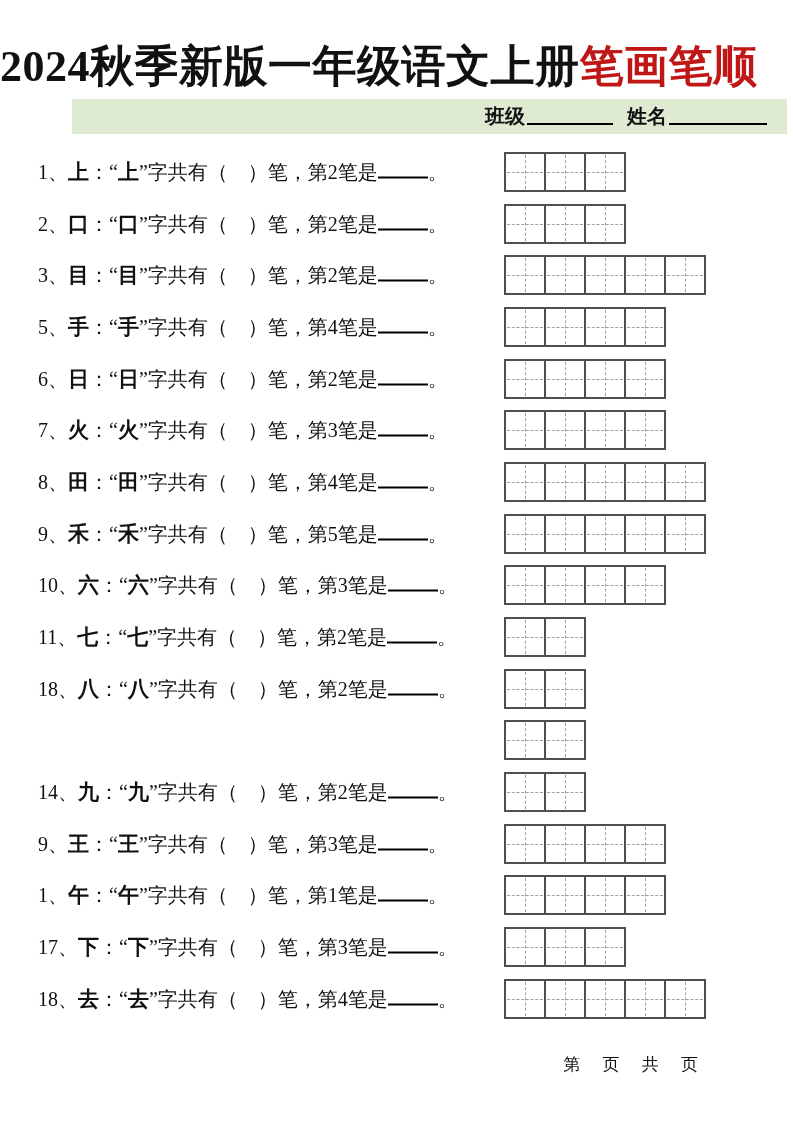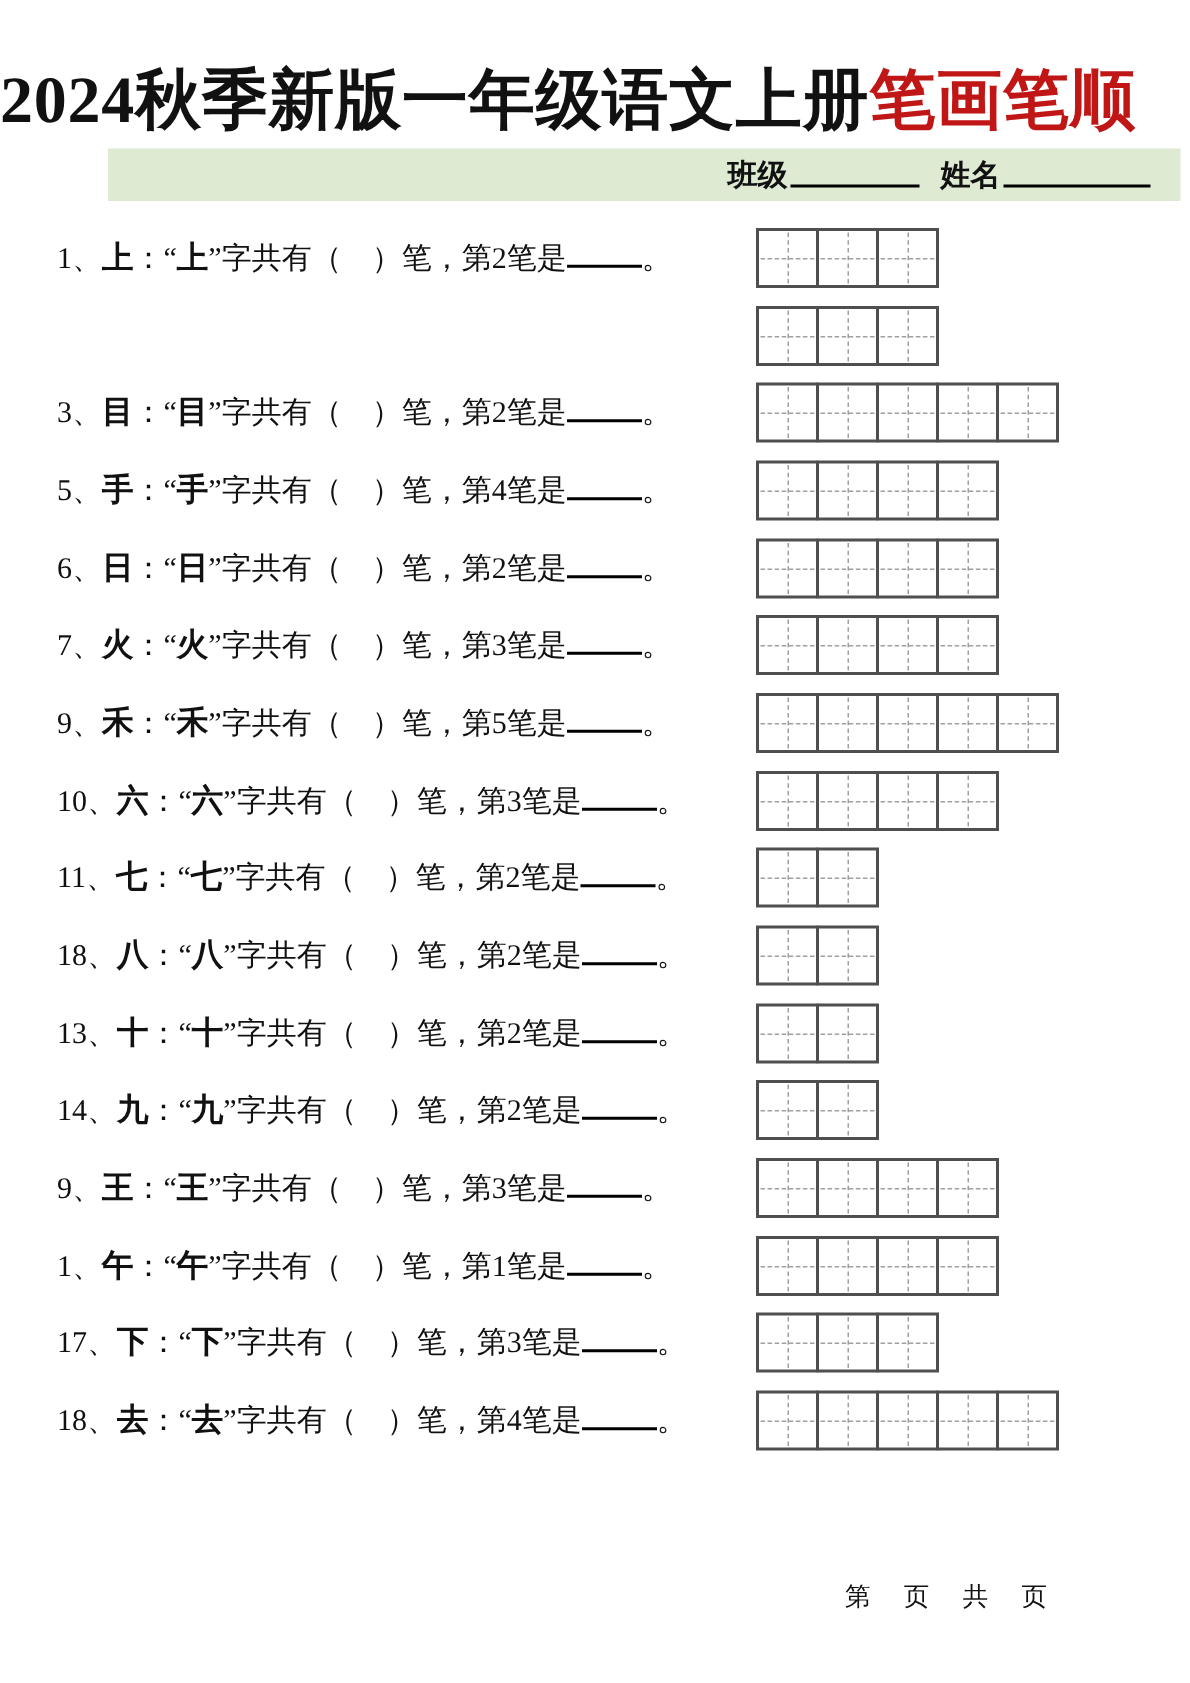--- a/index.html
+++ b/index.html
@@ -84,20 +84,21 @@
 <div class="questions">
     <div class="q-row">
     <div class="q-text"><span class="q-num">1、</span><span class="q-char">上</span><span>：“</span><span class="q-char">上</span><span>”字共有（　）笔，第</span><span>2</span><span>笔是</span><span class="answer-blank"></span><span>。</span></div>
     <div class="q-boxes">
         <div class="tzg"></div>
         <div class="tzg"></div>
         <div class="tzg"></div>
       </div>
   </div>
     <div class="q-row">
+    <div class="q-text"><span class="q-num">2、</span><span class="q-char">口</span><span>：“</span><span class="q-char">口</span><span>”字共有（　）笔，第</span><span>2</span><span>笔是</span><span class="answer-blank"></span><span>。</span></div>
     <div class="q-boxes">
         <div class="tzg"></div>
         <div class="tzg"></div>
         <div class="tzg"></div>
       </div>
   </div>
     <div class="q-row">
     <div class="q-text"><span class="q-num">3、</span><span class="q-char">目</span><span>：“</span><span class="q-char">目</span><span>”字共有（　）笔，第</span><span>2</span><span>笔是</span><span class="answer-blank"></span><span>。</span></div>
     <div class="q-boxes">
         <div class="tzg"></div>
@@ -128,20 +129,30 @@
     <div class="q-row">
     <div class="q-text"><span class="q-num">7、</span><span class="q-char">火</span><span>：“</span><span class="q-char">火</span><span>”字共有（　）笔，第</span><span>3</span><span>笔是</span><span class="answer-blank"></span><span>。</span></div>
     <div class="q-boxes">
         <div class="tzg"></div>
         <div class="tzg"></div>
         <div class="tzg"></div>
         <div class="tzg"></div>
       </div>
   </div>
     <div class="q-row">
+    <div class="q-text"><span class="q-num">8、</span><span class="q-char">田</span><span>：“</span><span class="q-char">田</span><span>”字共有（　）笔，第</span><span>4</span><span>笔是</span><span class="answer-blank"></span><span>。</span></div>
+    <div class="q-boxes">
+        <div class="tzg"></div>
+        <div class="tzg"></div>
+        <div class="tzg"></div>
+        <div class="tzg"></div>
+        <div class="tzg"></div>
+      </div>
+  </div>
+    <div class="q-row">
     <div class="q-text"><span class="q-num">9、</span><span class="q-char">禾</span><span>：“</span><span class="q-char">禾</span><span>”字共有（　）笔，第</span><span>5</span><span>笔是</span><span class="answer-blank"></span><span>。</span></div>
     <div class="q-boxes">
         <div class="tzg"></div>
         <div class="tzg"></div>
         <div class="tzg"></div>
         <div class="tzg"></div>
         <div class="tzg"></div>
       </div>
   </div>
     <div class="q-row">
@@ -161,21 +172,20 @@
       </div>
   </div>
     <div class="q-row">
     <div class="q-text"><span class="q-num">18、</span><span class="q-char">八</span><span>：“</span><span class="q-char">八</span><span>”字共有（　）笔，第</span><span>2</span><span>笔是</span><span class="answer-blank"></span><span>。</span></div>
     <div class="q-boxes">
         <div class="tzg"></div>
         <div class="tzg"></div>
       </div>
   </div>
     <div class="q-row">
-    <div class="q-text"><span class="q-num">13、</span><span class="q-char">十</span><span>：“</span><span class="q-char">十</span><span>”字共有（　）笔，第</span><span>2</span><span>笔是</span><span class="answer-blank"></span><span>。</span></div>
     <div class="q-boxes">
         <div class="tzg"></div>
         <div class="tzg"></div>
       </div>
   </div>
     <div class="q-row">
     <div class="q-text"><span class="q-num">14、</span><span class="q-char">九</span><span>：“</span><span class="q-char">九</span><span>”字共有（　）笔，第</span><span>2</span><span>笔是</span><span class="answer-blank"></span><span>。</span></div>
     <div class="q-boxes">
         <div class="tzg"></div>
         <div class="tzg"></div>

